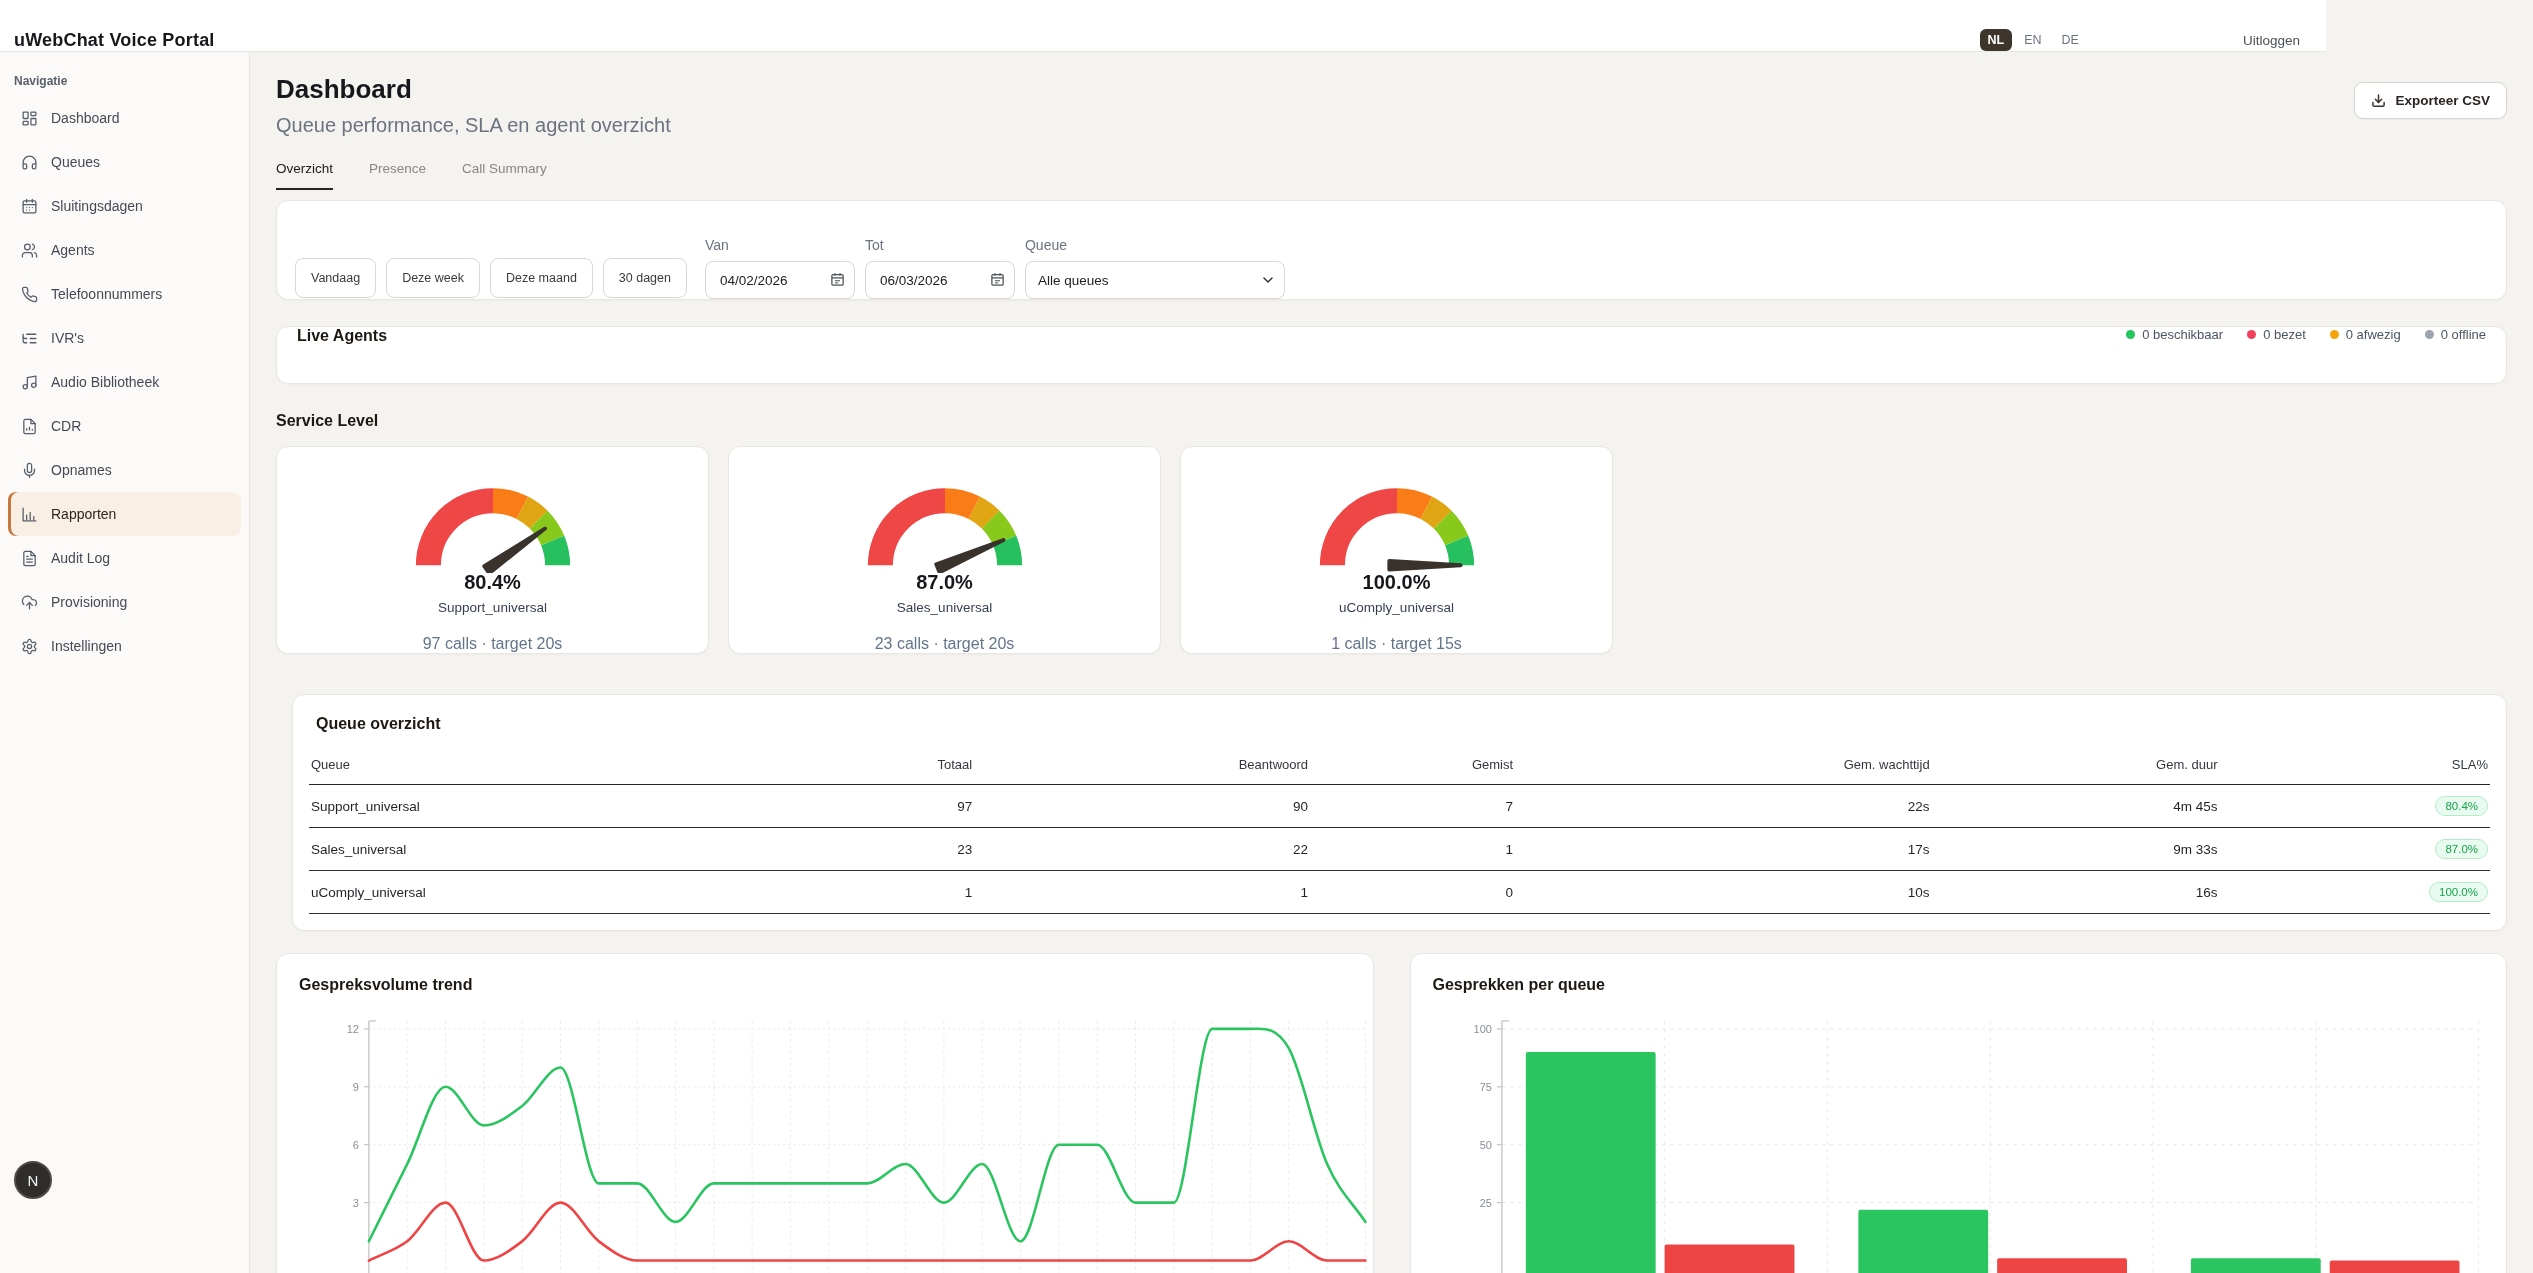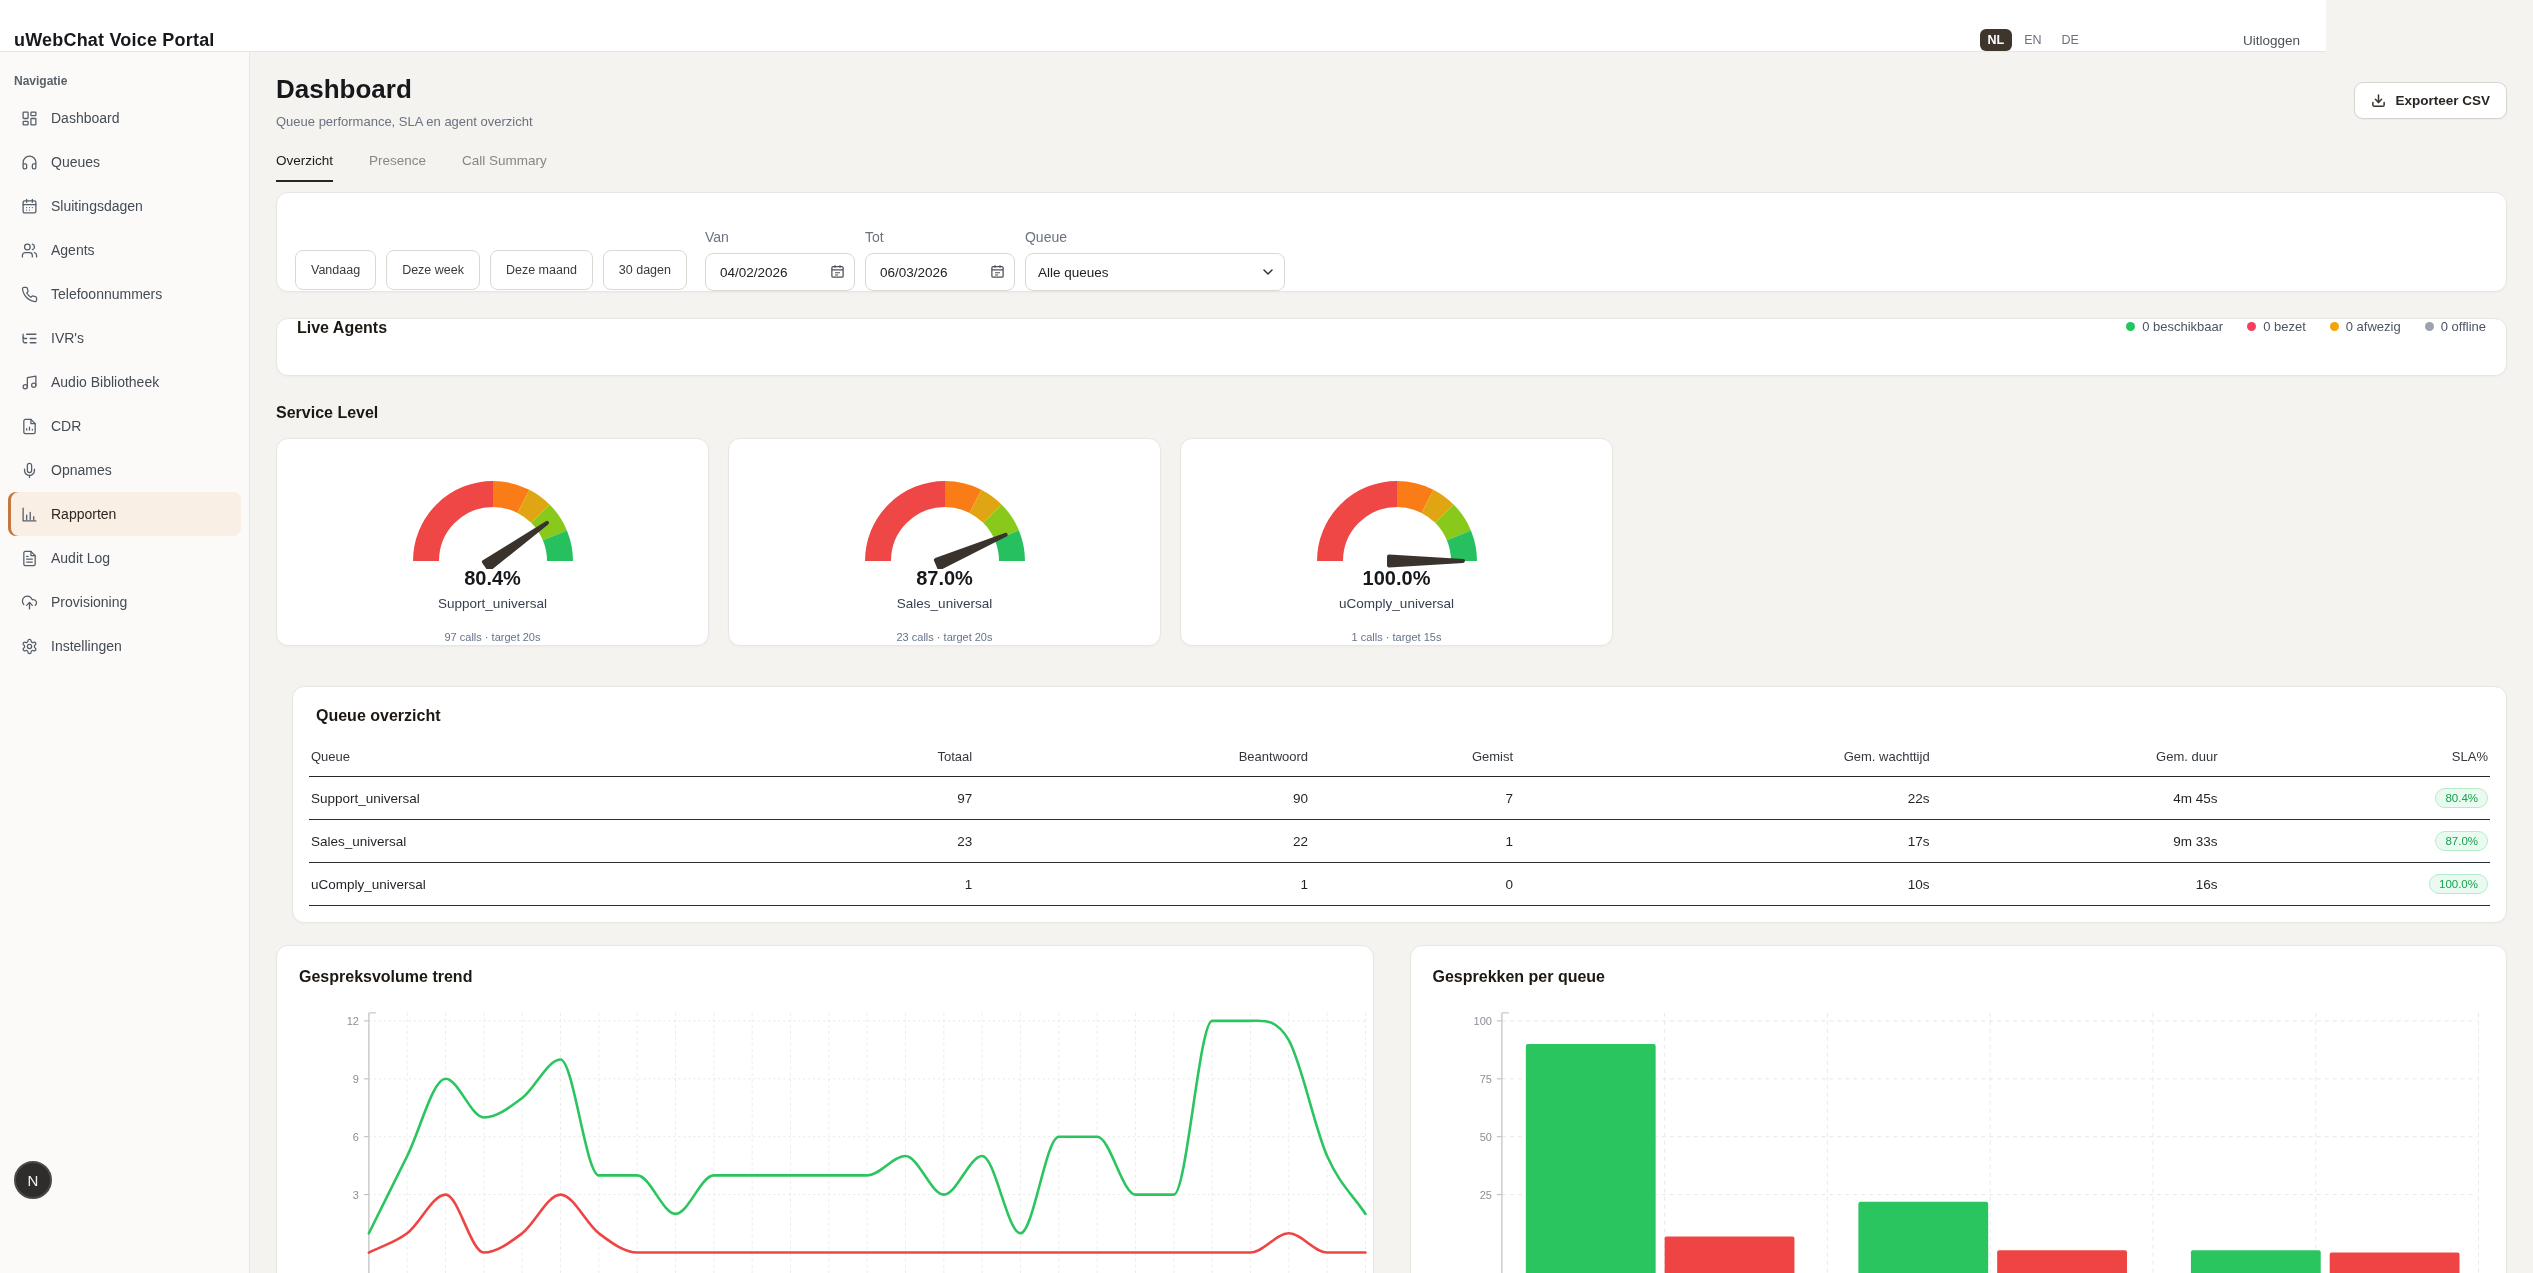--- a/index.html
+++ b/index.html
@@ -26,21 +26,21 @@
   .side-item .ico svg { width:17px; height:17px; }
   .side-item.active { background:#f9efe4; box-shadow:inset 3px 0 0 #c4773f; color:#2c2620; }
   .avatar-fab { position:absolute; left:14px; top:1161px; width:38px; height:38px; border-radius:50%;
     background:#2e2d2c; border:2px solid #4d4b49; color:#f2f2f2; display:flex; align-items:center;
     justify-content:center; font-size:15px; cursor:pointer; z-index:30; }
 
   
   .main { position:absolute; top:52px; left:250px; width:2283px; padding:22px 26px 0 26px; }
   .page-head { position:relative; }
   .page-title { font-size:26px; font-weight:700; color:#16181c; }
-  .page-sub { margin-top:9px; font-size:13px; color:#6b7280; }
+  .page-sub { margin-top:9px; font-size:20px; color:#6b7280; }
   .export-btn { position:absolute; right:0; top:8px; height:37px; display:inline-flex; align-items:center;
     gap:9px; padding:0 16px; background:#fff; border:1px solid #d8d5cf; border-radius:9px; font-size:13.5px;
     font-weight:700; color:#2a2username5; cursor:pointer; box-shadow:0 1px 2px rgba(0,0,0,.04); color:#2a2522; }
   .export-btn .ico { width:15px; height:15px; display:inline-flex; color:#3a342d; }
 
   .tabs { display:flex; gap:36px; margin-top:24px; }
   .tab { font-size:13.5px; color:#8b8681; padding-bottom:12px; cursor:pointer; border-bottom:2.5px solid transparent; }
   .tab.active { color:#1f1a16; font-weight:400; border-bottom-color:#2b241e; }
 
   .card { background:#fff; border:1px solid #e9e6e1; border-radius:12px; box-shadow:0 1px 2px rgba(0,0,0,.03); }
@@ -65,21 +65,21 @@
   .sec-title { font-size:16px; font-weight:700; color:#1d1archive8; color:#1d1812; }
   .legend { display:flex; gap:24px; }
   .legend-item { display:flex; align-items:center; gap:7px; font-size:13px; color:#4b5563; }
   .legend-dot { width:9px; height:9px; border-radius:50%; }
 
   .sl-heading { margin-top:28px; font-size:16px; font-weight:700; color:#1d1812; }
   .gauge-row { margin-top:16px; display:flex; gap:19px; }
   .gauge-card { width:433px; height:208px; display:flex; flex-direction:column; align-items:center; padding-top:18px; }
   .gauge-pct { font-size:20px; font-weight:700; color:#16181c; margin-top:-2px; }
   .gauge-name { font-size:13.5px; color:#374151; margin-top:6px; }
-  .gauge-sub { font-size:11px; color:#64748b; margin-top:20px; }
+  .gauge-sub { font-size:16px; color:#64748b; margin-top:20px; }
 
   .table-card { margin-top:40px; padding:0 16px 16px 16px;margin-left:16px; }
   .table-title { padding:20px 7px 14px 7px; font-size:16px; font-weight:700; color:#1d1812; }
   table.queue { width:100%; border-collapse:collapse; }
   table.queue th { font-size:13px; font-weight:400; color:#33373d; text-align:right; padding:10px 2px 12px 2px;
     border-bottom:1.5px solid #23262b; white-space:nowrap; }
   table.queue td { font-size:13.5px; color:#1f2227; text-align:right; padding:11px 2px; border-bottom:1px solid #2b2e33; }
   table.queue th:first-child, table.queue td:first-child { text-align:left; }
   table.queue col.c1{width:18%} table.queue col.c2{width:12.5%} table.queue col.c3{width:15.4%}
   table.queue col.c4{width:9.4%} table.queue col.c5{width:19.1%} table.queue col.c6{width:13.2%}

